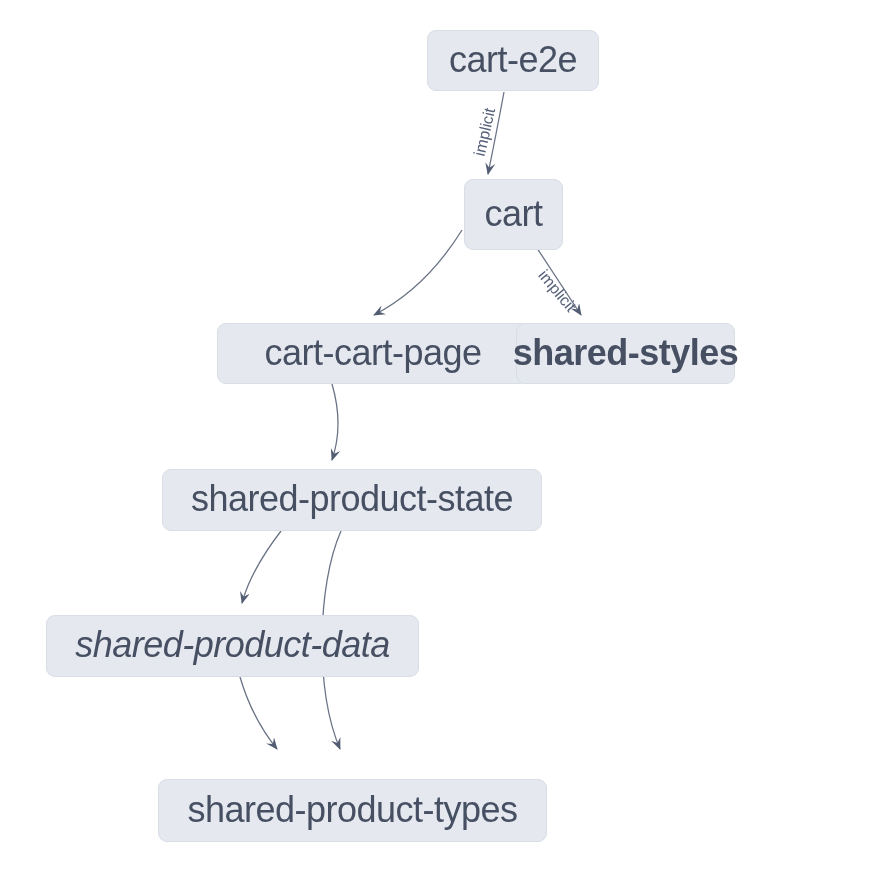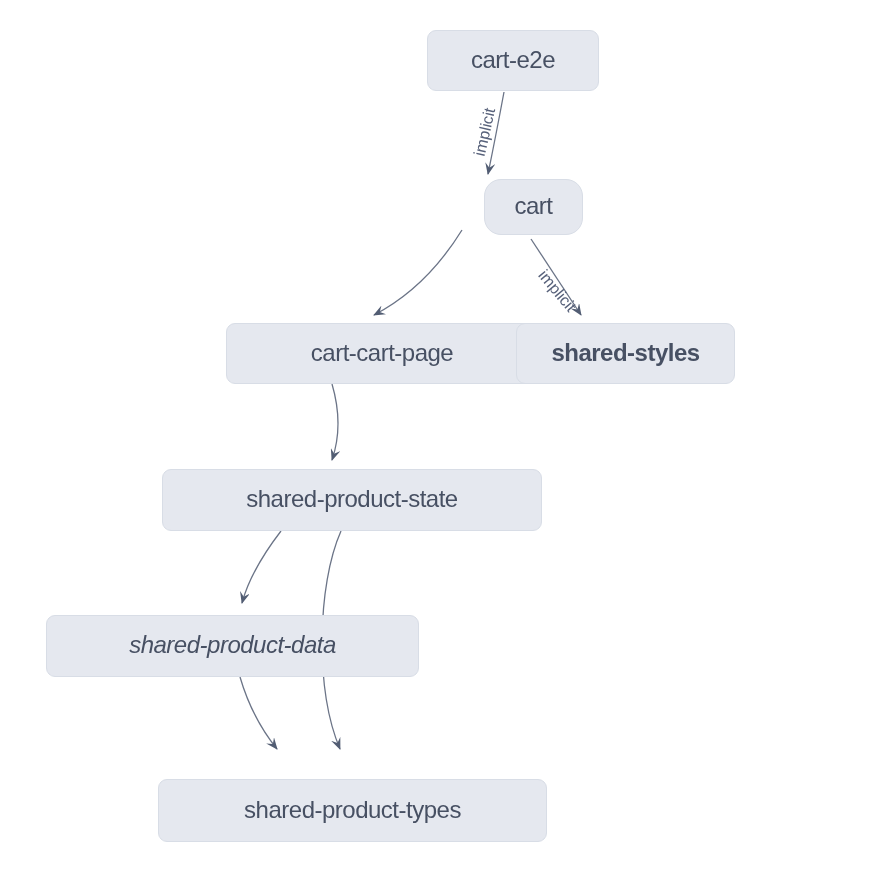--- a/index.html
+++ b/index.html
@@ -31,30 +31,30 @@
     background: #e5e8ef;
     border: 1px solid #d8dde6;
     border-radius: 9px;
     display: flex;
     align-items: center;
     justify-content: center;
     cursor: pointer;
   }
   .node .node-label {
     color: #475063;
-    font-size: 24px;
+    font-size: 36px;
     letter-spacing: -0.5px;
     white-space: nowrap;
     line-height: 1;
     padding-bottom: 2px;
   }
   
   #n-cart-e2e              { left: 427px; top:  30px; width: 172px; height: 61px; }
-  #n-cart                  { left: 484px; top: 179px; width:  99px; height: 56px; border-radius: 17px; }
-  #n-cart-cart-page        { left: 226px; top: 323px; width: 312px; height: 61px; }
+  #n-cart                  { left: 464px; top: 179px; width:  99px; height: 71px; }
+  #n-cart-cart-page        { left: 217px; top: 323px; width: 312px; height: 61px; }
   #n-shared-styles         { left: 516px; top: 323px; width: 219px; height: 61px; font-weight: bold; }
   #n-shared-product-state  { left: 162px; top: 469px; width: 380px; height: 62px; }
   #n-shared-product-data   { left:  46px; top: 615px; width: 373px; height: 62px; font-style: italic; }
   #n-shared-product-types  { left: 158px; top: 762px; width: 389px; height: 63px; margin-top: 17px; }
 
   .edge-label {
     position: absolute;
     z-index: 3;
     color: #57617a;
     font-size: 16px;

